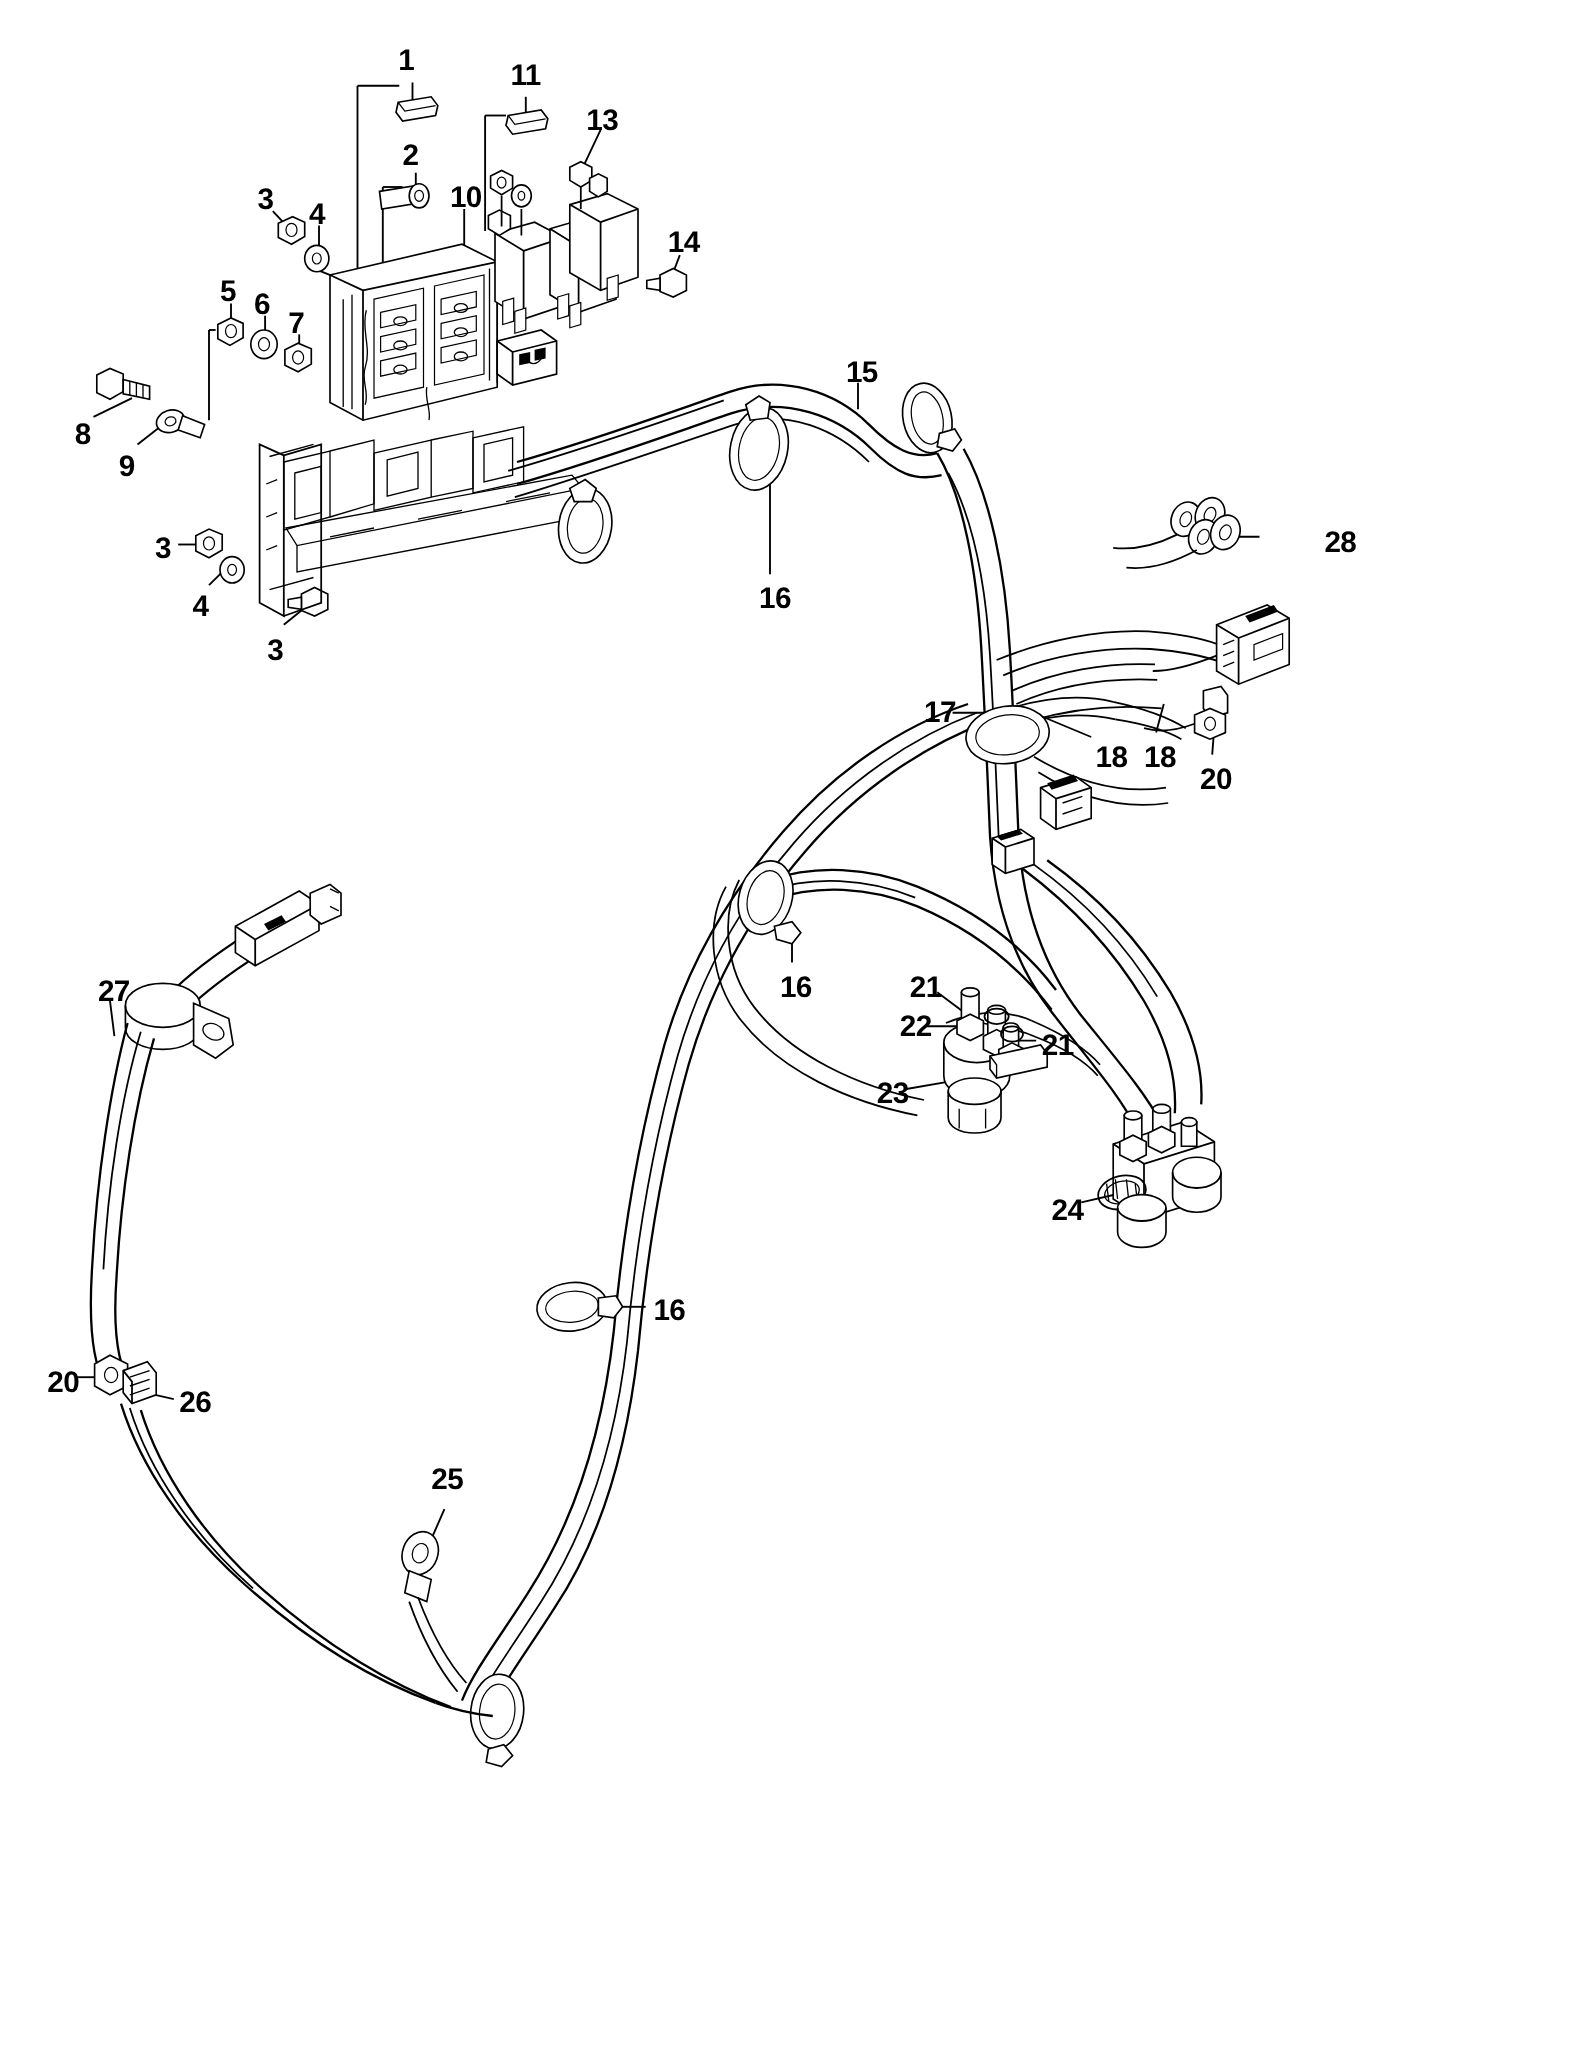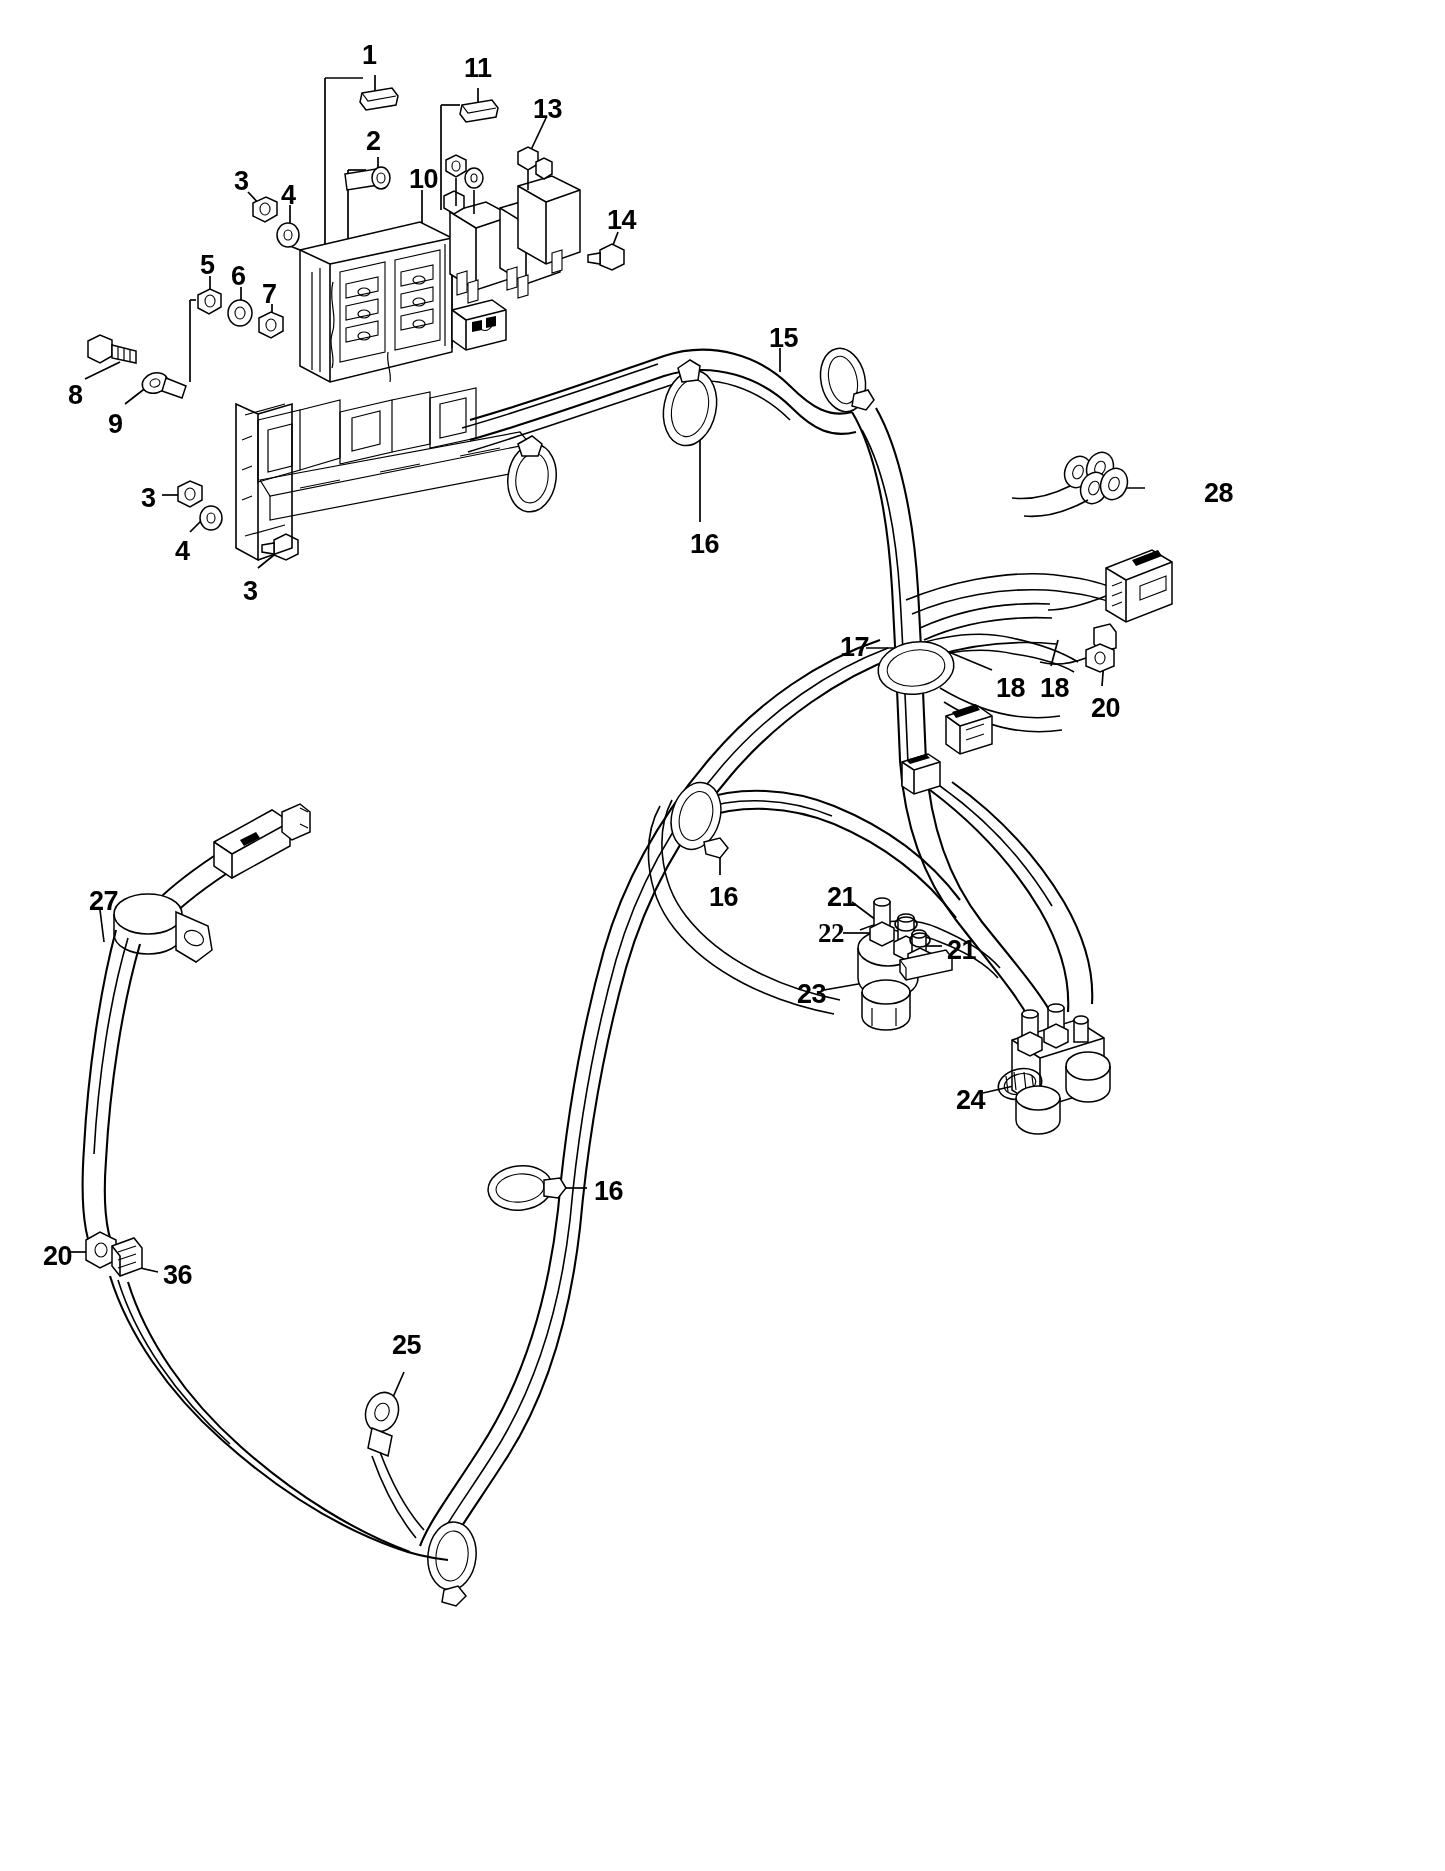--- a/index.html
+++ b/index.html
@@ -494,24 +494,24 @@
     <span class="callout-label" style="left:243px;top:578px;">3</span>
     <span class="callout-label" style="left:769px;top:325px;">15</span>
     <span class="callout-label" style="left:690px;top:531px;">16</span>
     <span class="callout-label" style="left:1204px;top:480px;text-align:center;">28</span>
     <span class="callout-label" style="left:840px;top:634px;">17</span>
     <span class="callout-label" style="left:996px;top:675px;">18</span>
     <span class="callout-label" style="left:1040px;top:675px;">18</span>
     <span class="callout-label" style="left:1091px;top:695px;">20</span>
     <span class="callout-label" style="left:709px;top:884px;">16</span>
     <span class="callout-label" style="left:827px;top:884px;">21</span>
-    <span class="callout-label" style="left:818px;top:920px;font-family:Liberation Serif, serif;">22</span>
+    <span class="callout-label" style="left:818px;top:920px;">22</span>
     <span class="callout-label" style="left:947px;top:937px;">21</span>
     <span class="callout-label" style="left:797px;top:981px;">23</span>
     <span class="callout-label" style="left:956px;top:1087px;">24</span>
     <span class="callout-label" style="left:89px;top:888px;">27</span>
     <span class="callout-label" style="left:43px;top:1243px;">20</span>
-    <span class="callout-label" style="left:163px;top:1262px;">36</span>
+    <span class="callout-label" style="left:163px;top:1262px;">26</span>
     <span class="callout-label" style="left:594px;top:1178px;">16</span>
     <span class="callout-label" style="left:392px;top:1332px;">25</span>
   </div>
 
 </div>
 
 </body></html>

